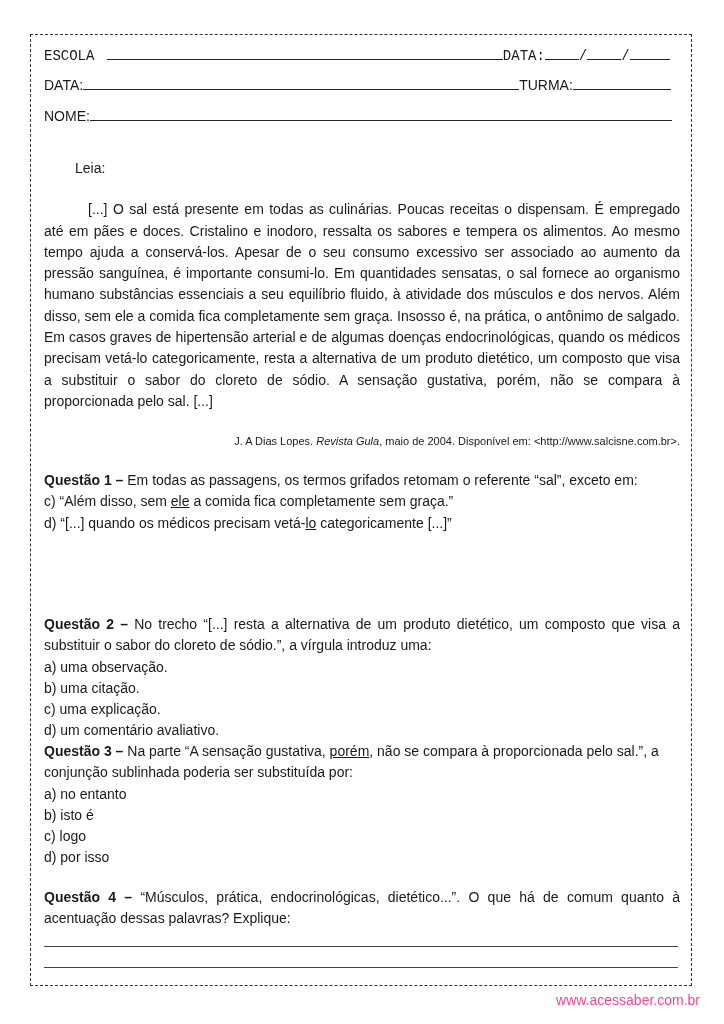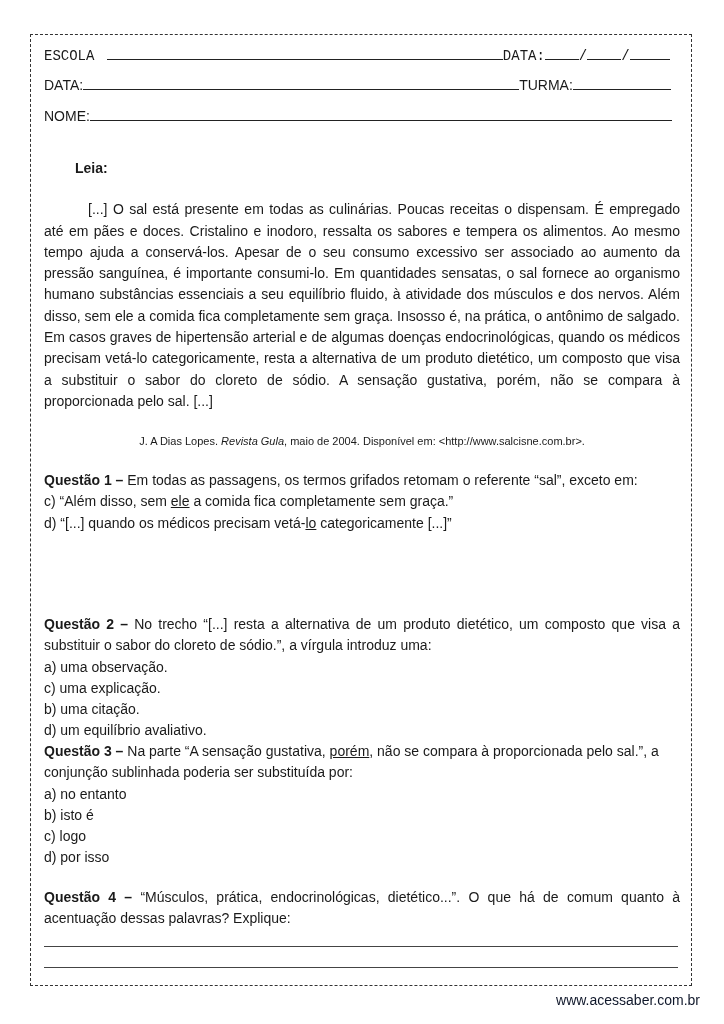--- a/index.html
+++ b/index.html
@@ -3,29 +3,29 @@
 <meta charset="utf-8">
 <style>
   html, body { margin:0; padding:0; background:#ffffff; }
   body { width:724px; height:1024px; position:relative; overflow:hidden;
          font-family:"Liberation Sans", sans-serif; color:#1a1a1a; }
   .frame { position:absolute; left:30px; top:34px; width:662px; height:952px;
            border:1.5px dashed #333; box-sizing:border-box; }
   .row { position:absolute; font-size:14px; line-height:16px; white-space:nowrap; }
   .fill { display:inline-block; border-bottom:1px solid #222; height:13px; vertical-align:baseline; }
   .content { position:absolute; left:44px; width:636px; font-size:14px; line-height:21.3px; }
-  .heading { font-weight:bold;padding-left:31px; }
+  .heading { font-weight:normal;padding-left:31px; }
   .para { text-align:justify; text-indent:44px; margin:0; }
-  .source { text-align:center; font-size:11px; line-height:14px; }
+  .source { text-align:right; font-size:11px; line-height:14px; }
   .q { margin:0; }
   .q-title { font-weight:bold; }
   .opt { margin:0; }
   .u { text-decoration:underline; }
   .answer-line { position:absolute; left:44px; width:634px; border-bottom:1.3px solid #444; height:0; }
-  .site { position:absolute; right:24px; top:992px; font-size:14px; color:#0f172a; }
+  .site { position:absolute; right:24px; top:992px; font-size:14px; color:#ec4899; }
 </style>
 </head>
 <body>
 
 <div class="frame"></div>
 
 <div class="row" style="left:44px; top:46px;font-family:Liberation Mono, monospace;">
   <span>ESCOLA</span>
   <span class="fill" style="width:396px; margin-left:4px;"></span><span>DATA:</span><span class="fill" style="width:34px;"></span><span>/</span><span class="fill" style="width:34px;"></span><span>/</span><span class="fill" style="width:40px;"></span>
 </div>
@@ -49,23 +49,23 @@
 
 <div class="content" style="top:470px;">
   <p class="q"><span class="q-title">Questão 1 –</span><span> Em todas as passagens, os termos grifados retomam o referente “sal”, exceto em:</span></p>
   <p class="opt"><span>c) “Além disso, sem </span><span class="u">ele</span><span> a comida fica completamente sem graça.”</span></p>
   <p class="opt"><span>d) “[...] quando os médicos precisam vetá-</span><span class="u">lo</span><span> categoricamente [...]”</span></p>
 </div>
 
 <div class="content" style="top:594px;">
   <p class="q" style="text-align:justify;margin-top:20px;"><span class="q-title">Questão 2 –</span><span> No trecho “[...] resta a alternativa de um produto dietético, um composto que visa a substituir o sabor do cloreto de sódio.”, a vírgula introduz uma:</span></p>
   <p class="opt">a) uma observação.</p>
+  <p class="opt">b) uma citação.</p>
   <p class="opt">c) uma explicação.</p>
-  <p class="opt">b) uma citação.</p>
-  <p class="opt">d) um equilíbrio avaliativo.</p>
+  <p class="opt">d) um comentário avaliativo.</p>
 </div>
 
 <div class="content" style="top:741px;">
   <p class="q"><span class="q-title">Questão 3 –</span><span> Na parte “A sensação gustativa, </span><span class="u">porém</span><span>, não se compara à proporcionada pelo sal.”, a conjunção sublinhada poderia ser substituída por:</span></p>
   <p class="opt">a) no entanto</p>
   <p class="opt">b) isto é</p>
   <p class="opt">c) logo</p>
   <p class="opt">d) por isso</p>
 </div>
 

